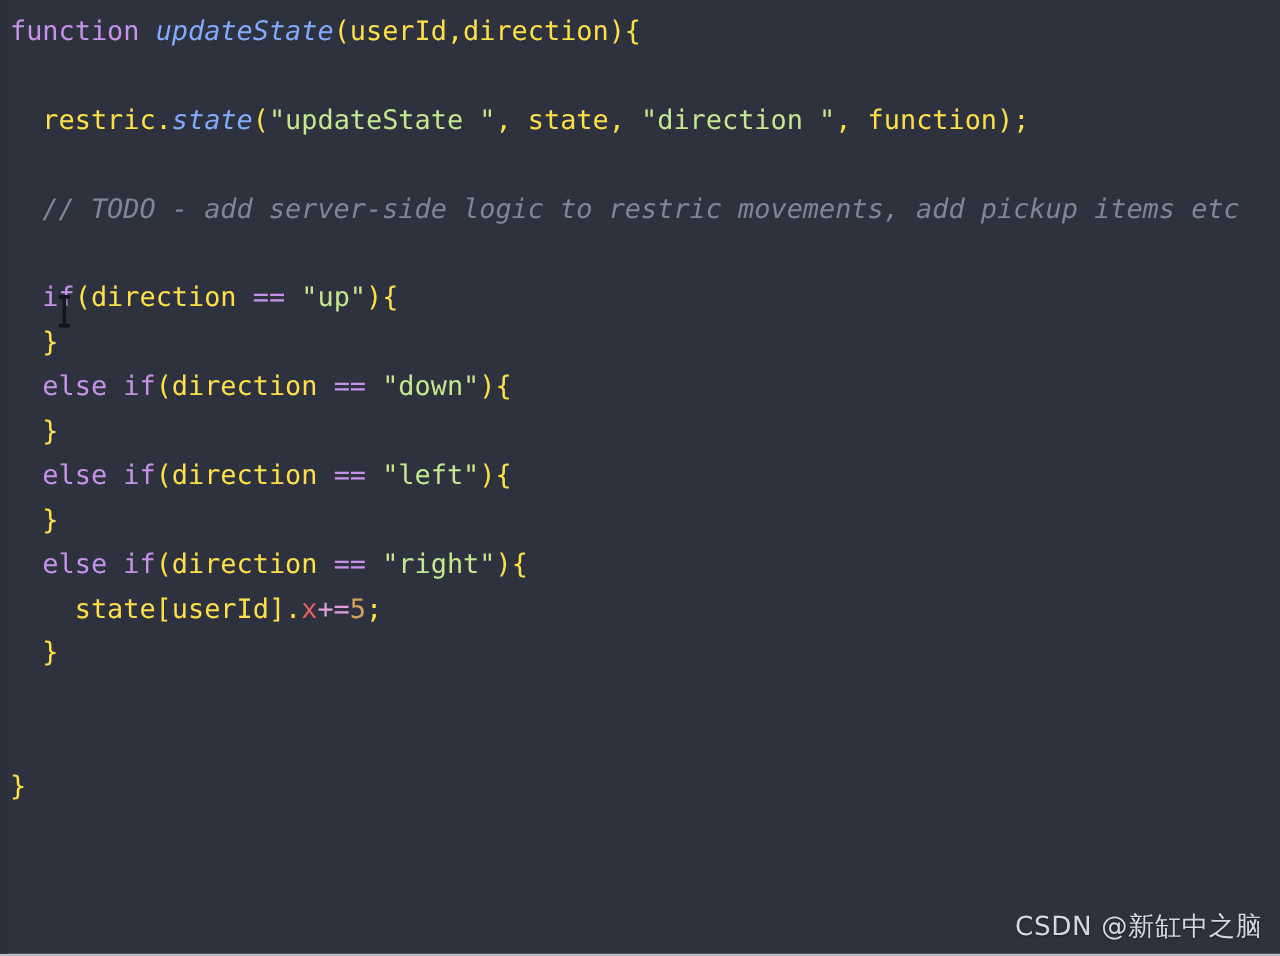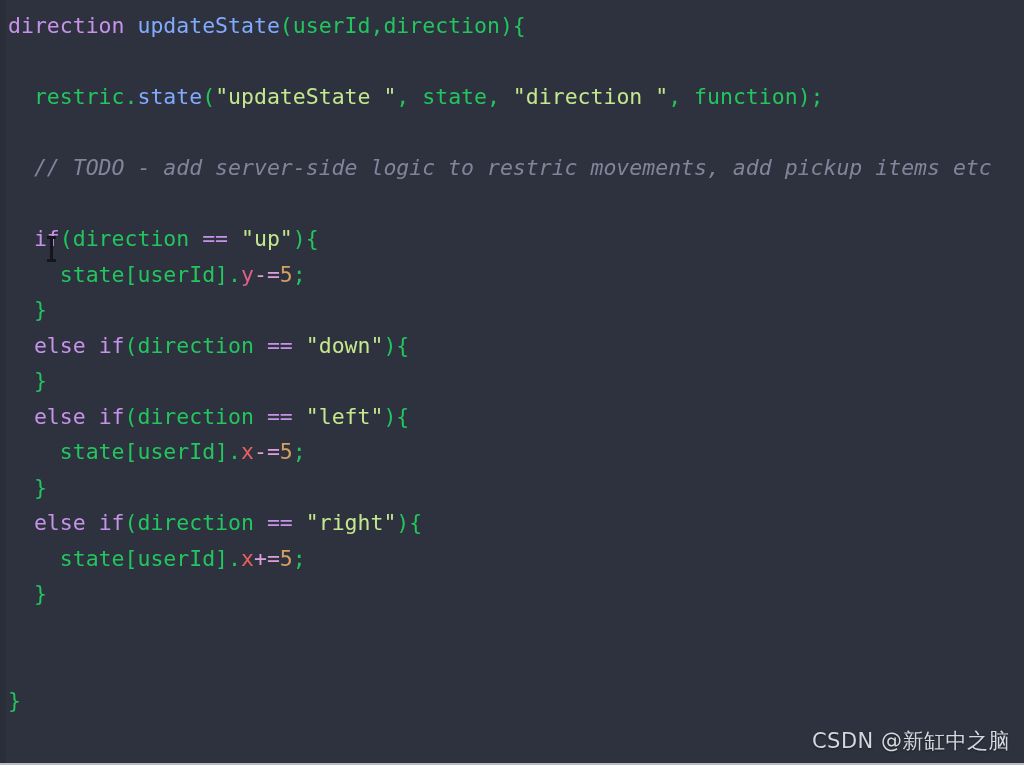--- a/index.html
+++ b/index.html
@@ -47,22 +47,22 @@
     white-space: pre;
     font-size: 21.5px;
     letter-spacing: 0px;
     color: #c5c9d4;
     padding-left: 8px;
     box-sizing: border-box;
   }
 
   
   .t-kw       { color: #c792ea; }            
-  .t-fn       { color: #82aaff; }            
-  .t-plain    { color: #22c55e; }            
+  .t-fn       { color: #82aaff; font-style: italic; }            
+  .t-plain    { color: #fde047; }            
   .t-str      { color: #c3e88d; }            
   .t-prop-y   { color: #e25f8a; }            
   .t-prop-x   { color: #e8605f; }            
   .t-op       { color: #dda0dd; }            
   .t-num      { color: #d4a15f; }
 
   .t-comment {
     color: #7f869a;
     font-style: italic;
   }
@@ -102,33 +102,31 @@
   }
 </style>
 </head>
 <body>
 
 <div id="screen">
 
   <div id="gutter-edge"></div>
 
   <div id="code-area">
-      <div class="code-line"><span class="t-kw">direction</span><span class="t-plain"> </span><span class="t-fn">updateState</span><span class="t-plain">(userId,direction){</span></div>
+      <div class="code-line"><span class="t-kw">function</span><span class="t-plain"> </span><span class="t-fn">updateState</span><span class="t-plain">(userId,direction){</span></div>
       <div class="code-line">&nbsp;</div>
       <div class="code-line"><span class="t-plain">  restric.</span><span class="t-fn">state</span><span class="t-plain">(</span><span class="t-str">"updateState "</span><span class="t-plain">, state, </span><span class="t-str">"direction "</span><span class="t-plain">, function);</span></div>
       <div class="code-line">&nbsp;</div>
       <div class="code-line"><span class="t-comment">  // TODO - add server-side logic to restric movements, add pickup items etc</span></div>
       <div class="code-line">&nbsp;</div>
       <div class="code-line"><span class="t-plain">  </span><span class="t-kw">if</span><span class="t-plain">(direction </span><span class="t-kw">==</span><span class="t-plain"> </span><span class="t-str">"up"</span><span class="t-plain">){</span></div>
-      <div class="code-line"><span class="t-plain">    state[userId].</span><span class="t-prop-y">y</span><span class="t-op">-=</span><span class="t-num">5</span><span class="t-plain">;</span></div>
       <div class="code-line"><span class="t-plain">  }</span></div>
       <div class="code-line"><span class="t-plain">  </span><span class="t-kw">else</span><span class="t-plain"> </span><span class="t-kw">if</span><span class="t-plain">(direction </span><span class="t-kw">==</span><span class="t-plain"> </span><span class="t-str">"down"</span><span class="t-plain">){</span></div>
       <div class="code-line"><span class="t-plain">  }</span></div>
       <div class="code-line"><span class="t-plain">  </span><span class="t-kw">else</span><span class="t-plain"> </span><span class="t-kw">if</span><span class="t-plain">(direction </span><span class="t-kw">==</span><span class="t-plain"> </span><span class="t-str">"left"</span><span class="t-plain">){</span></div>
-      <div class="code-line"><span class="t-plain">    state[userId].</span><span class="t-prop-x">x</span><span class="t-op">-=</span><span class="t-num">5</span><span class="t-plain">;</span></div>
       <div class="code-line"><span class="t-plain">  }</span></div>
       <div class="code-line"><span class="t-plain">  </span><span class="t-kw">else</span><span class="t-plain"> </span><span class="t-kw">if</span><span class="t-plain">(direction </span><span class="t-kw">==</span><span class="t-plain"> </span><span class="t-str">"right"</span><span class="t-plain">){</span></div>
       <div class="code-line"><span class="t-plain">    state[userId].</span><span class="t-prop-x">x</span><span class="t-op">+=</span><span class="t-num">5</span><span class="t-plain">;</span></div>
       <div class="code-line"><span class="t-plain">  }</span></div>
       <div class="code-line">&nbsp;</div>
       <div class="code-line">&nbsp;</div>
       <div class="code-line"><span class="t-plain">}</span></div>
     </div>
 
   <div id="mouse-caret"></div>

